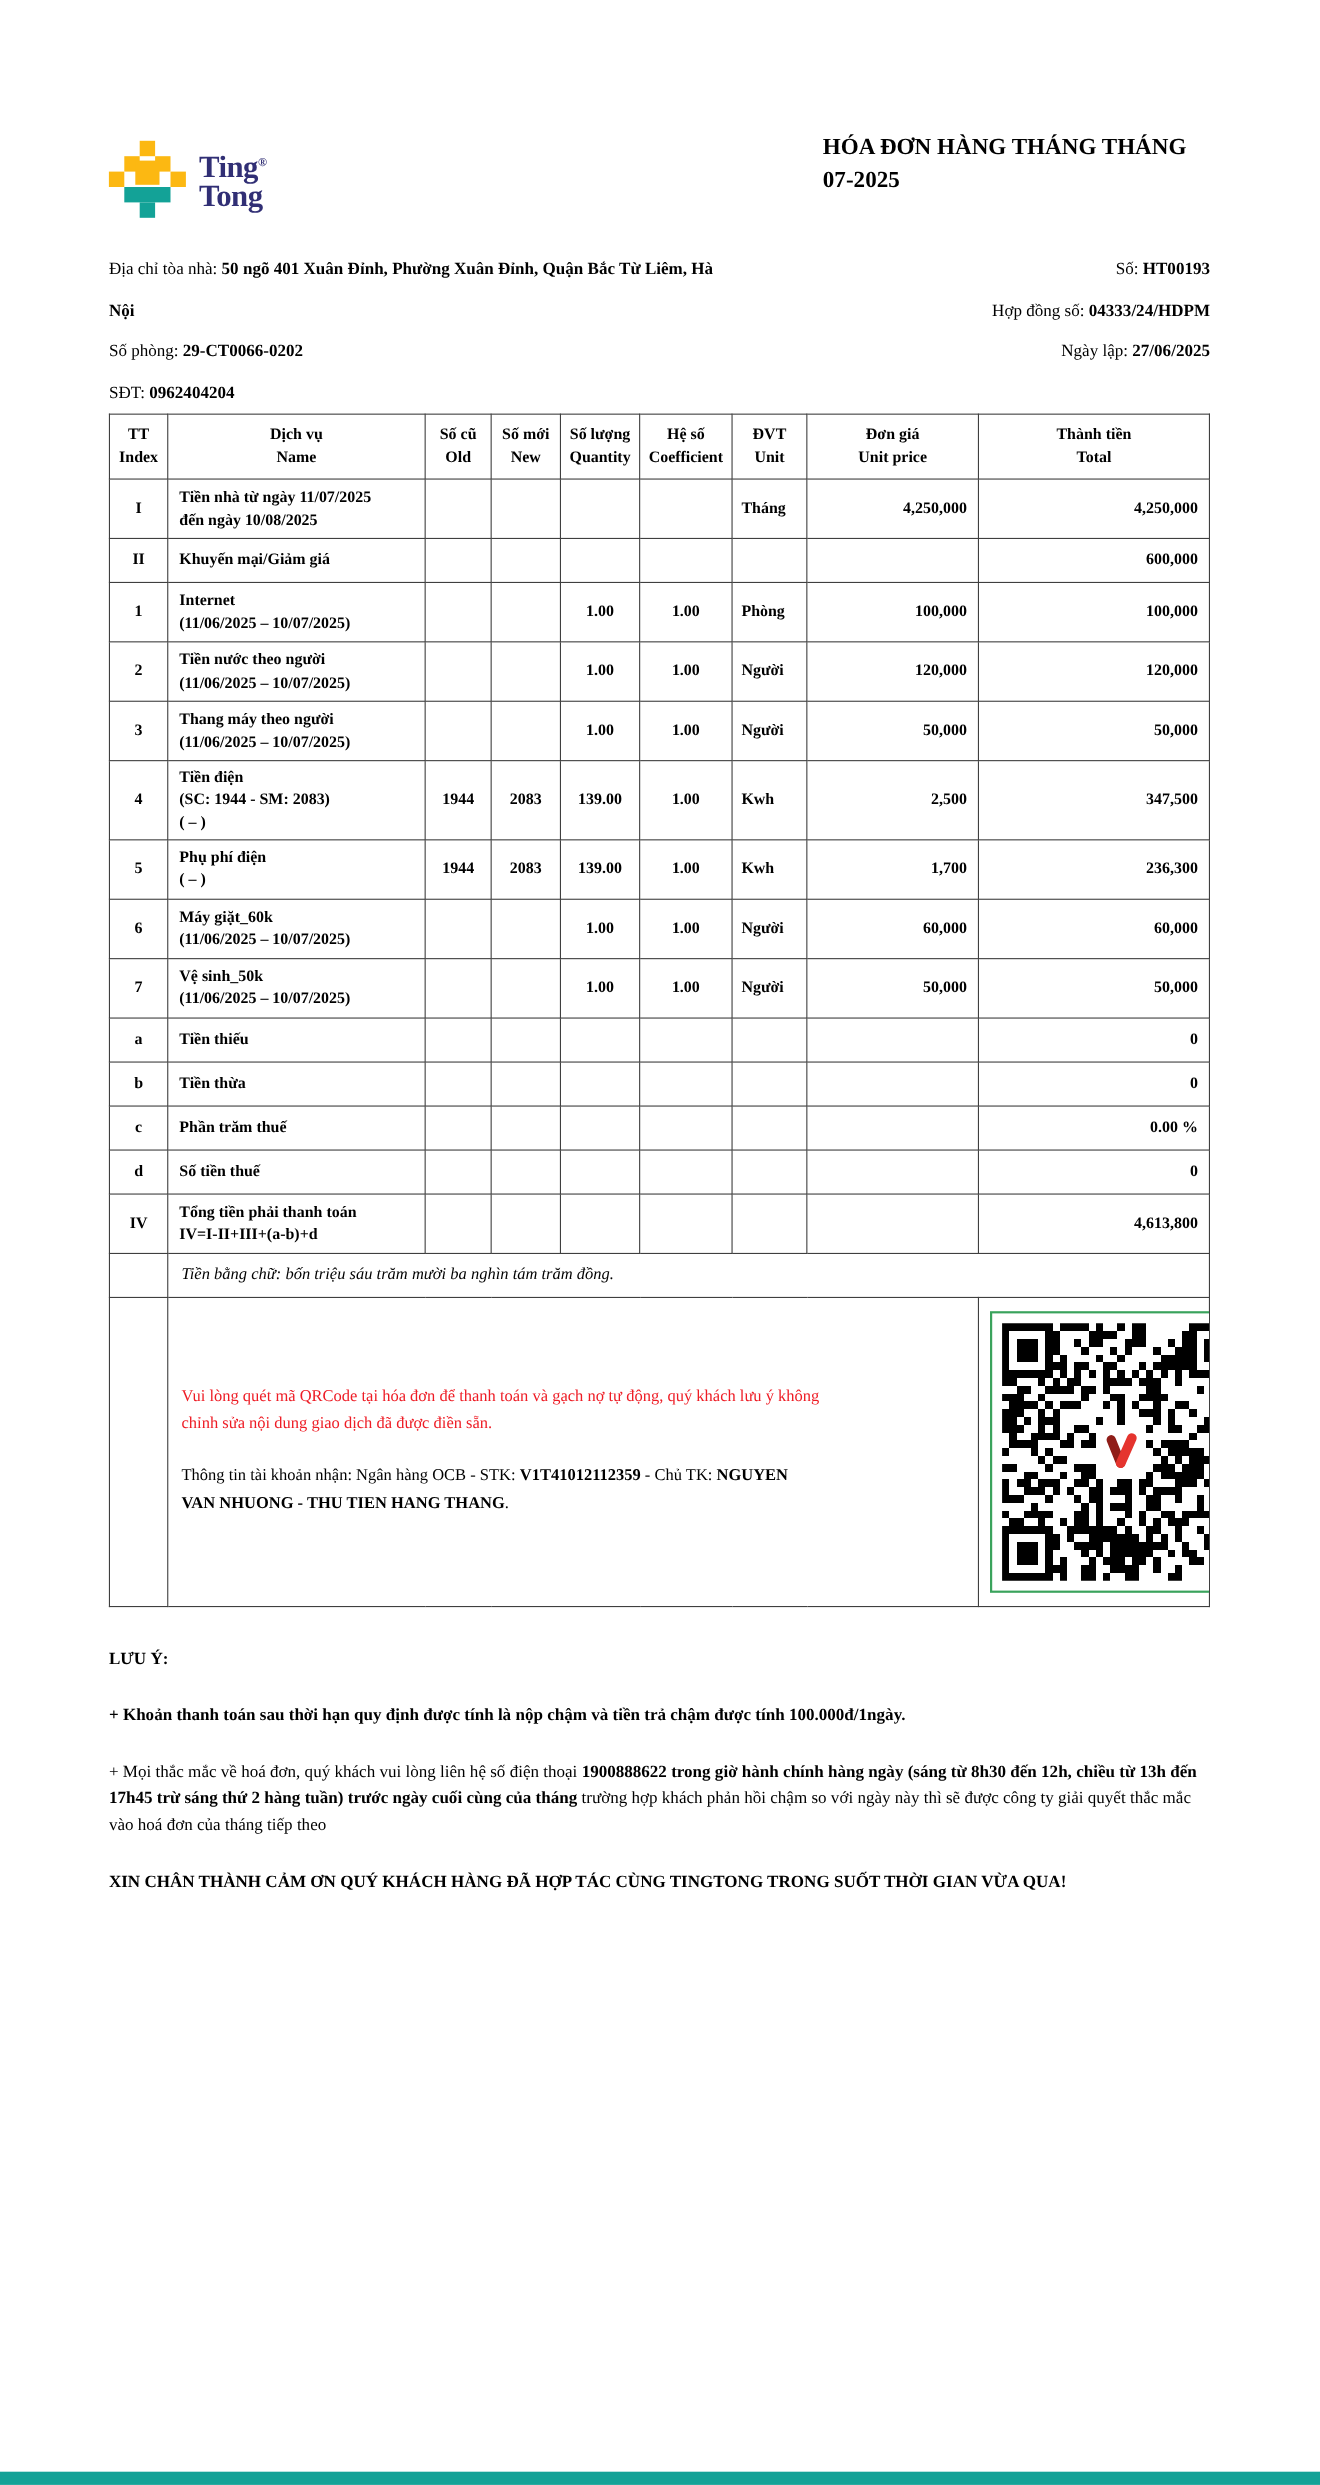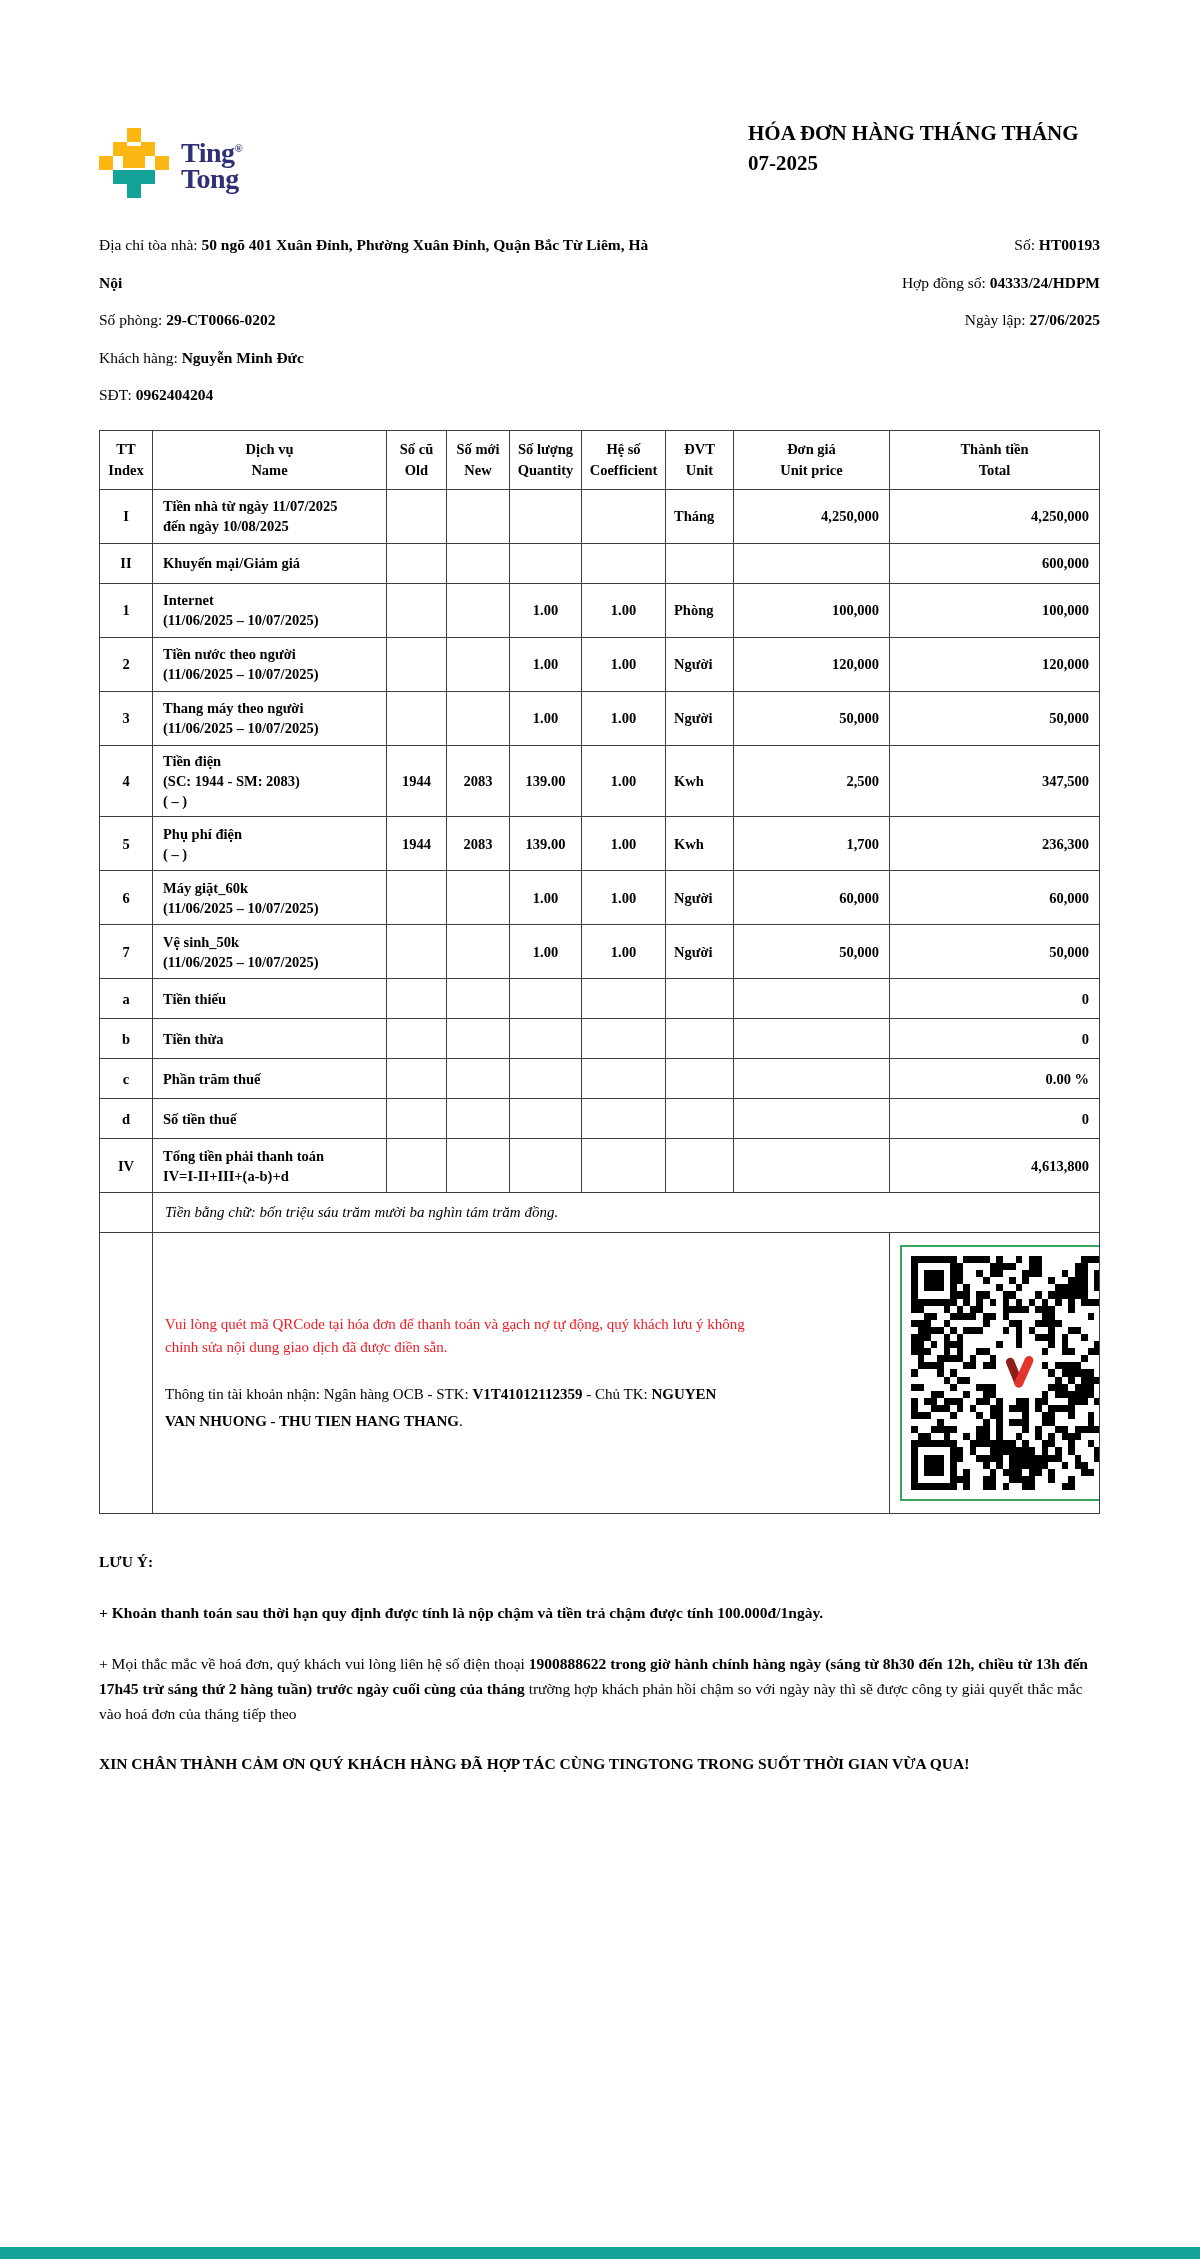--- a/index.html
+++ b/index.html
@@ -29,21 +29,21 @@
   .logo-text sup{font-size:11px;vertical-align:10px}
   .doc-title{width:352px;text-align:left;font-weight:bold;font-size:21px;line-height:1.45;margin-top:6px}
 
   
   .info{display:flex;margin-top:26px;font-size:15.5px}
   .info-left{width:552px;line-height:2.42}
   .info-right{flex:1;text-align:right;line-height:2.42}
   .info b{font-weight:bold}
 
   
-  table{border-collapse:collapse;width:100%;margin-top:16px;table-layout:fixed}
+  table{border-collapse:collapse;width:100%;table-layout:fixed}
   th,td{border:1.5px solid var(--border-gray);font-size:14.5px;padding:5px 8px;
     vertical-align:middle;overflow:hidden}
   th{font-weight:bold;text-align:center;line-height:1.45;padding:8px 3px}
   td{font-weight:bold;line-height:1.4}
   td.c{text-align:center}
   td.r{text-align:right;padding-right:10px}
   td.name{padding-left:10px}
   tr.tall td{height:54px}
   tr.mid td{height:40px}
   tr.xtall td{height:70px}
@@ -91,21 +91,20 @@
         <div>Tong</div>
       </div>
     </div>
     <div class="doc-title">HÓA ĐƠN HÀNG THÁNG THÁNG 07-2025</div>
   </div>
 
   <div class="info">
     <div class="info-left" id="info-left">
         <div><span>Địa chỉ tòa nhà: </span><b>50 ngõ 401 Xuân Đỉnh, Phường Xuân Đỉnh, Quận Bắc Từ Liêm, Hà Nội</b></div>
         <div><span>Số phòng: </span><b>29-CT0066-0202</b></div>
-        <div><span>Khách hàng: </span><b>Nguyễn Minh Đức</b></div>
         <div><span>SĐT: </span><b>0962404204</b></div>
       </div>
     <div class="info-right" id="info-right">
         <div><span>Số: </span><b>HT00193</b></div>
         <div><span>Hợp đồng số: </span><b>04333/24/HDPM</b></div>
         <div><span>Ngày lập: </span><b>27/06/2025</b></div>
       </div>
   </div>
 
   <table>

